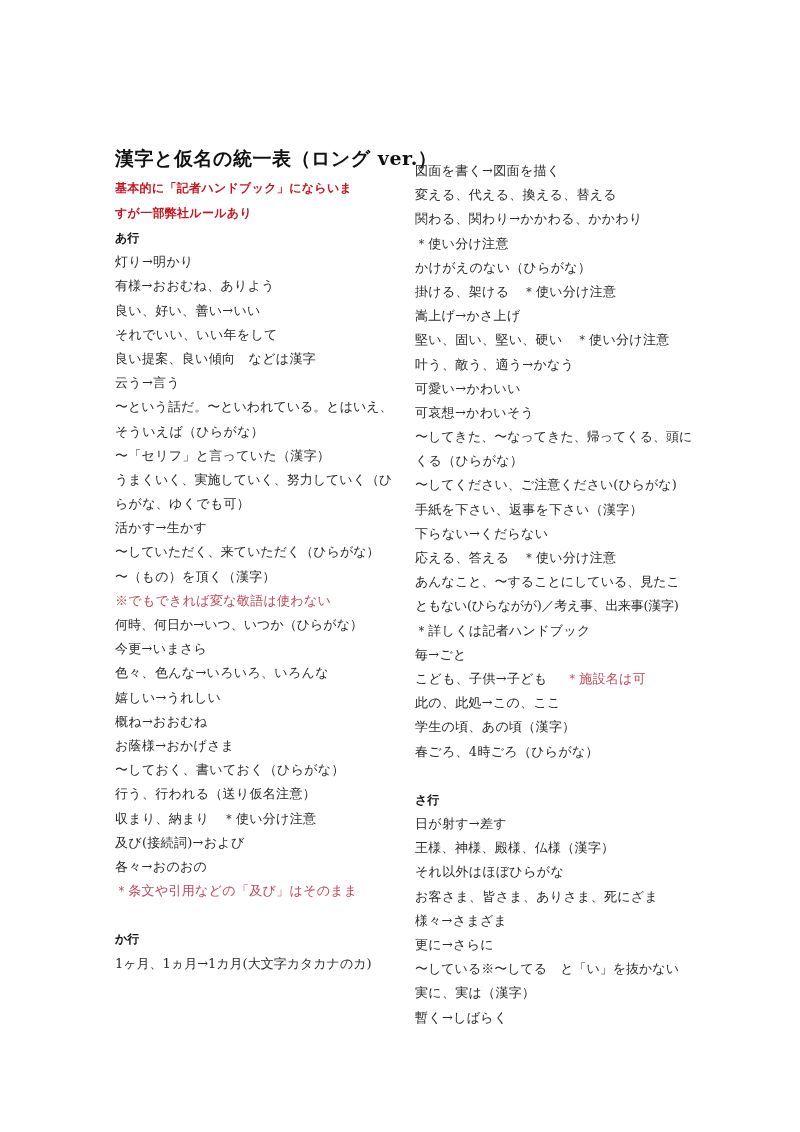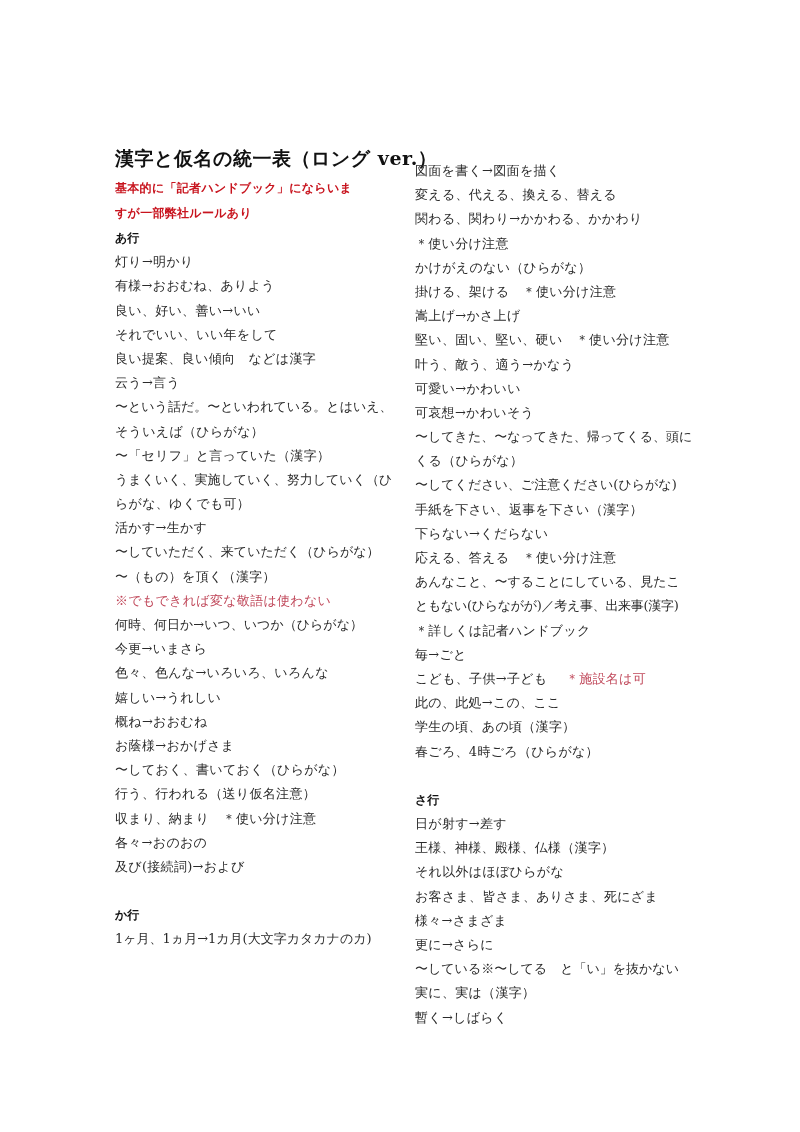--- a/index.html
+++ b/index.html
@@ -60,22 +60,23 @@
     <div class="line note">※でもできれば変な敬語は使わない</div>
     <div class="line" style="letter-spacing:0">何時、何日か→いつ、いつか（ひらがな）</div>
     <div class="line">今更→いまさら</div>
     <div class="line">色々、色んな→いろいろ、いろんな</div>
     <div class="line">嬉しい→うれしい</div>
     <div class="line">概ね→おおむね</div>
     <div class="line">お蔭様→おかげさま</div>
     <div class="line">〜しておく、書いておく（ひらがな）</div>
     <div class="line">行う、行われる（送り仮名注意）</div>
     <div class="line">収まり、納まり　＊使い分け注意</div>
+    <div class="line">及び(接続詞)→および</div>
     <div class="line">各々→おのおの</div>
-    <div class="line">及び(接続詞)→および</div>
+    <div class="line note">＊条文や引用などの「及び」はそのまま</div>
     <div class="spacer"></div>
 
     <div class="heading">か行</div>
     <div class="line" style="letter-spacing:0">1ヶ月、1ヵ月→1カ月(大文字カタカナのカ)</div>
   </div>
 
   <div class="col col-right">
     <div class="line">図面を書く→図面を描く</div>
     <div class="line">変える、代える、換える、替える</div>
     <div class="line">関わる、関わり→かかわる、かかわり</div>

